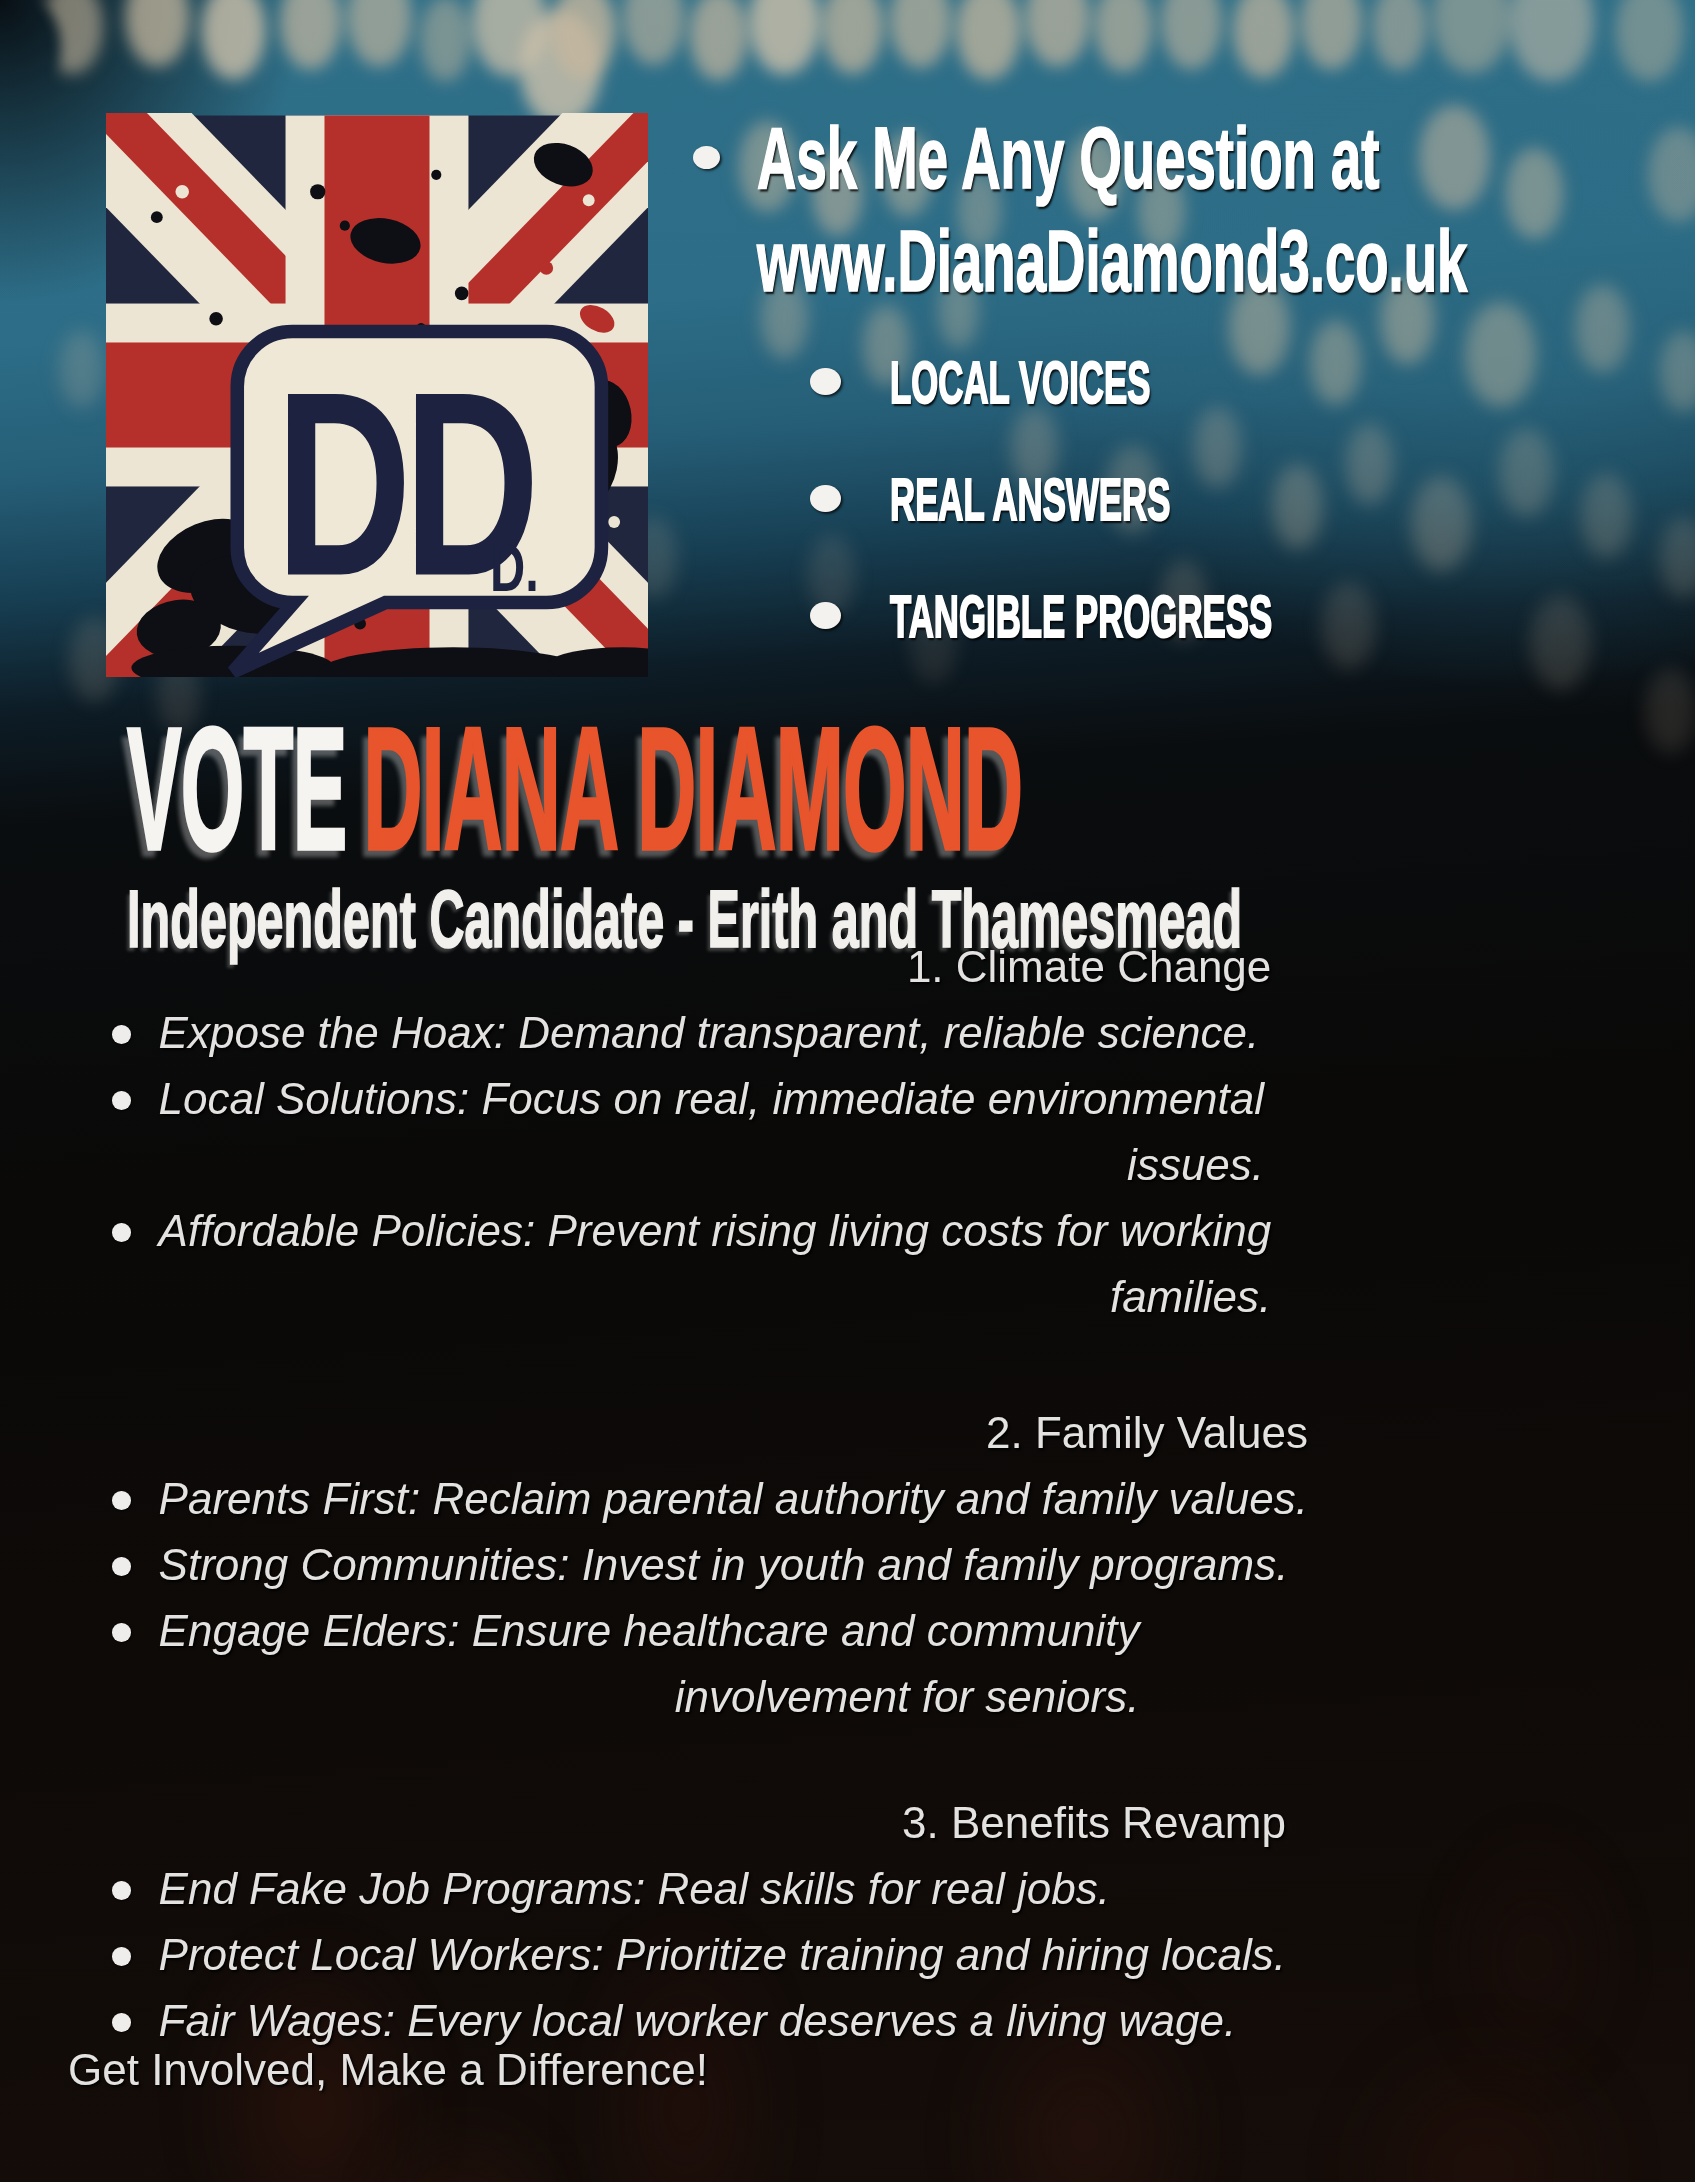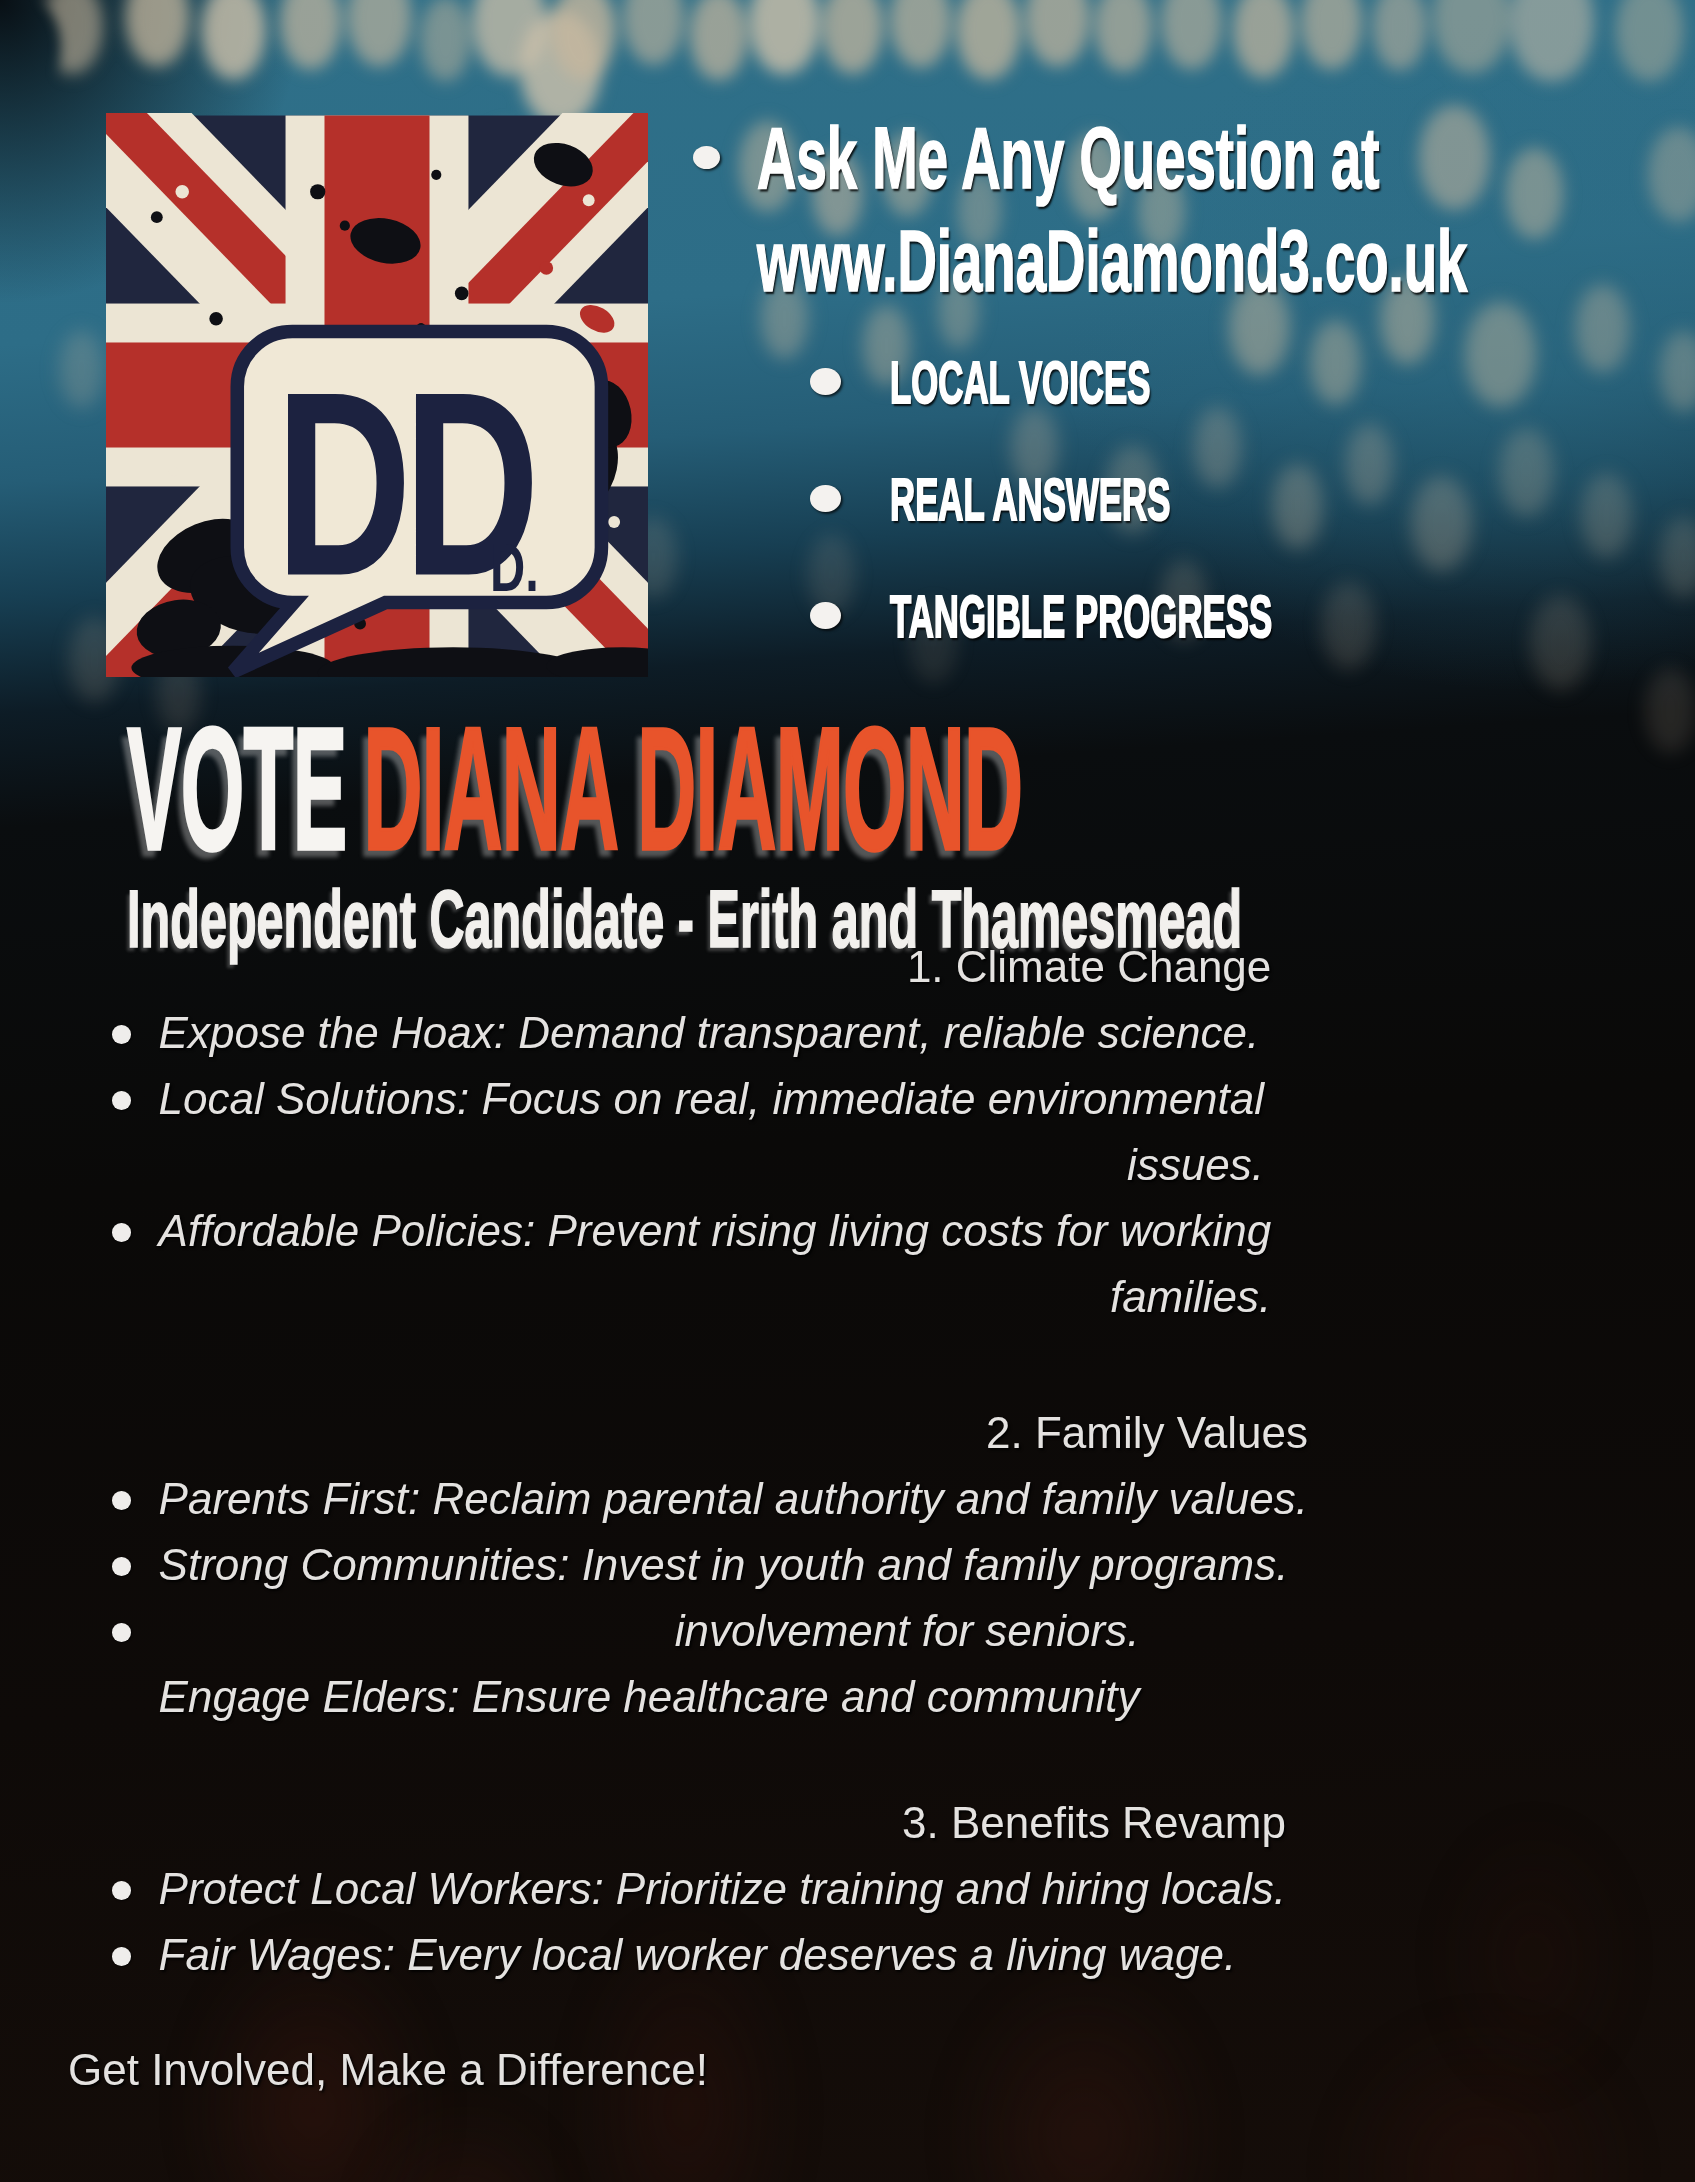--- a/index.html
+++ b/index.html
@@ -234,33 +234,39 @@
       </li>
       <li>
         <span class="li-dot"></span>
         <div class="li-text">
             <div class="line">Strong Communities: Invest in youth and family programs.</div>
           </div>
       </li>
       <li>
         <span class="li-dot"></span>
         <div class="li-text">
+          <div class="line">Engage Elders: Ensure healthcare and community</div>
           <div class="line">involvement for seniors.</div>
-          <div class="line">Engage Elders: Ensure healthcare and community</div>
         </div>
       </li>
     </ul>
   </div>
 
   <div class="section sec3">
     <div class="line">3. Benefits Revamp</div>
     <ul>
       <li>
         <span class="li-dot"></span>
         <div class="li-text">
+            <div class="line">End Fake Job Programs: Real skills for real jobs.</div>
+          </div>
+      </li>
+      <li>
+        <span class="li-dot"></span>
+        <div class="li-text">
             <div class="line">Protect Local Workers: Prioritize training and hiring locals.</div>
           </div>
       </li>
       <li>
         <span class="li-dot"></span>
         <div class="li-text">
             <div class="line">Fair Wages: Every local worker deserves a living wage.</div>
           </div>
       </li>
     </ul>

